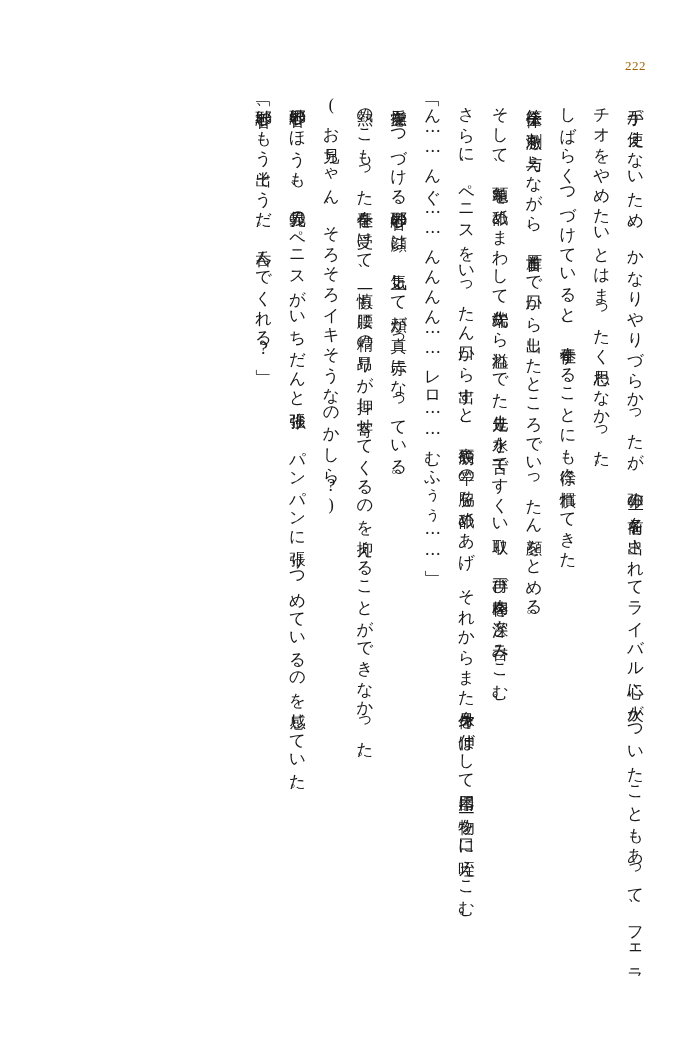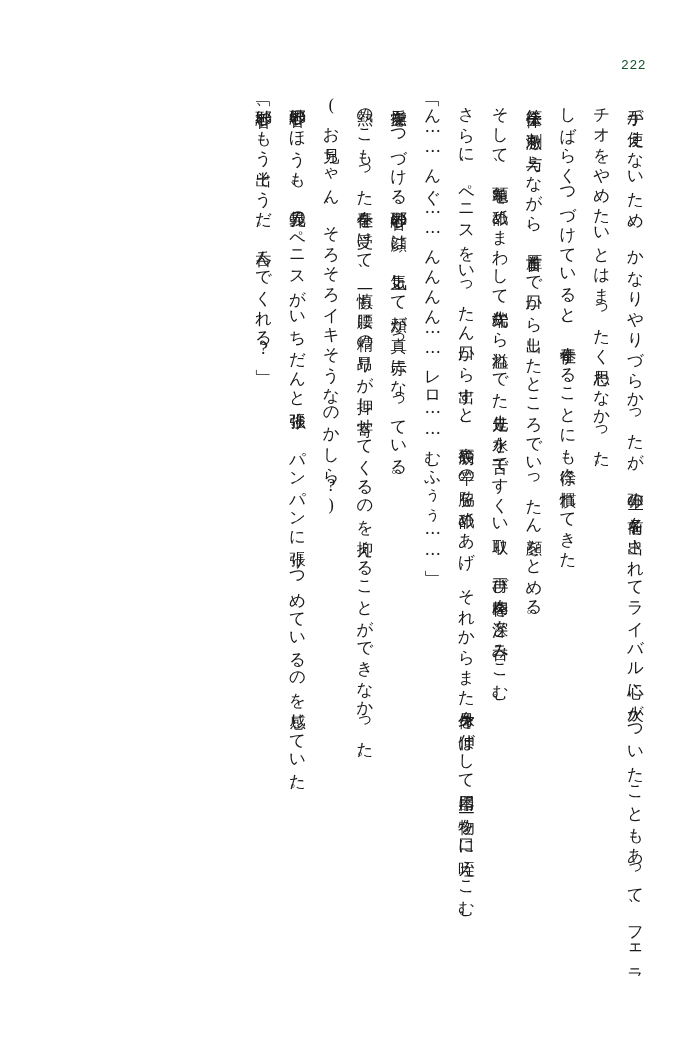--- a/index.html
+++ b/index.html
@@ -19,22 +19,22 @@
     width: 694px;
     height: 1050px;
     background: #ffffff;
   }
   .page-number {
     position: absolute;
     top: 58px;
     right: 48px;
     font-size: 13px;
     letter-spacing: 0.5px;
-    color: #14532d;
-    font-family: Liberation Mono, monospace;
+    color: #a16207;
+    font-family: Liberation Serif, serif;
   }
   .text-block {
     position: absolute;
     top: 96px;
     right: 42px;
     left: 56px;
     height: 880px;
     writing-mode: vertical-rl;
     text-orientation: upright;
     font-size: 16.5px;

